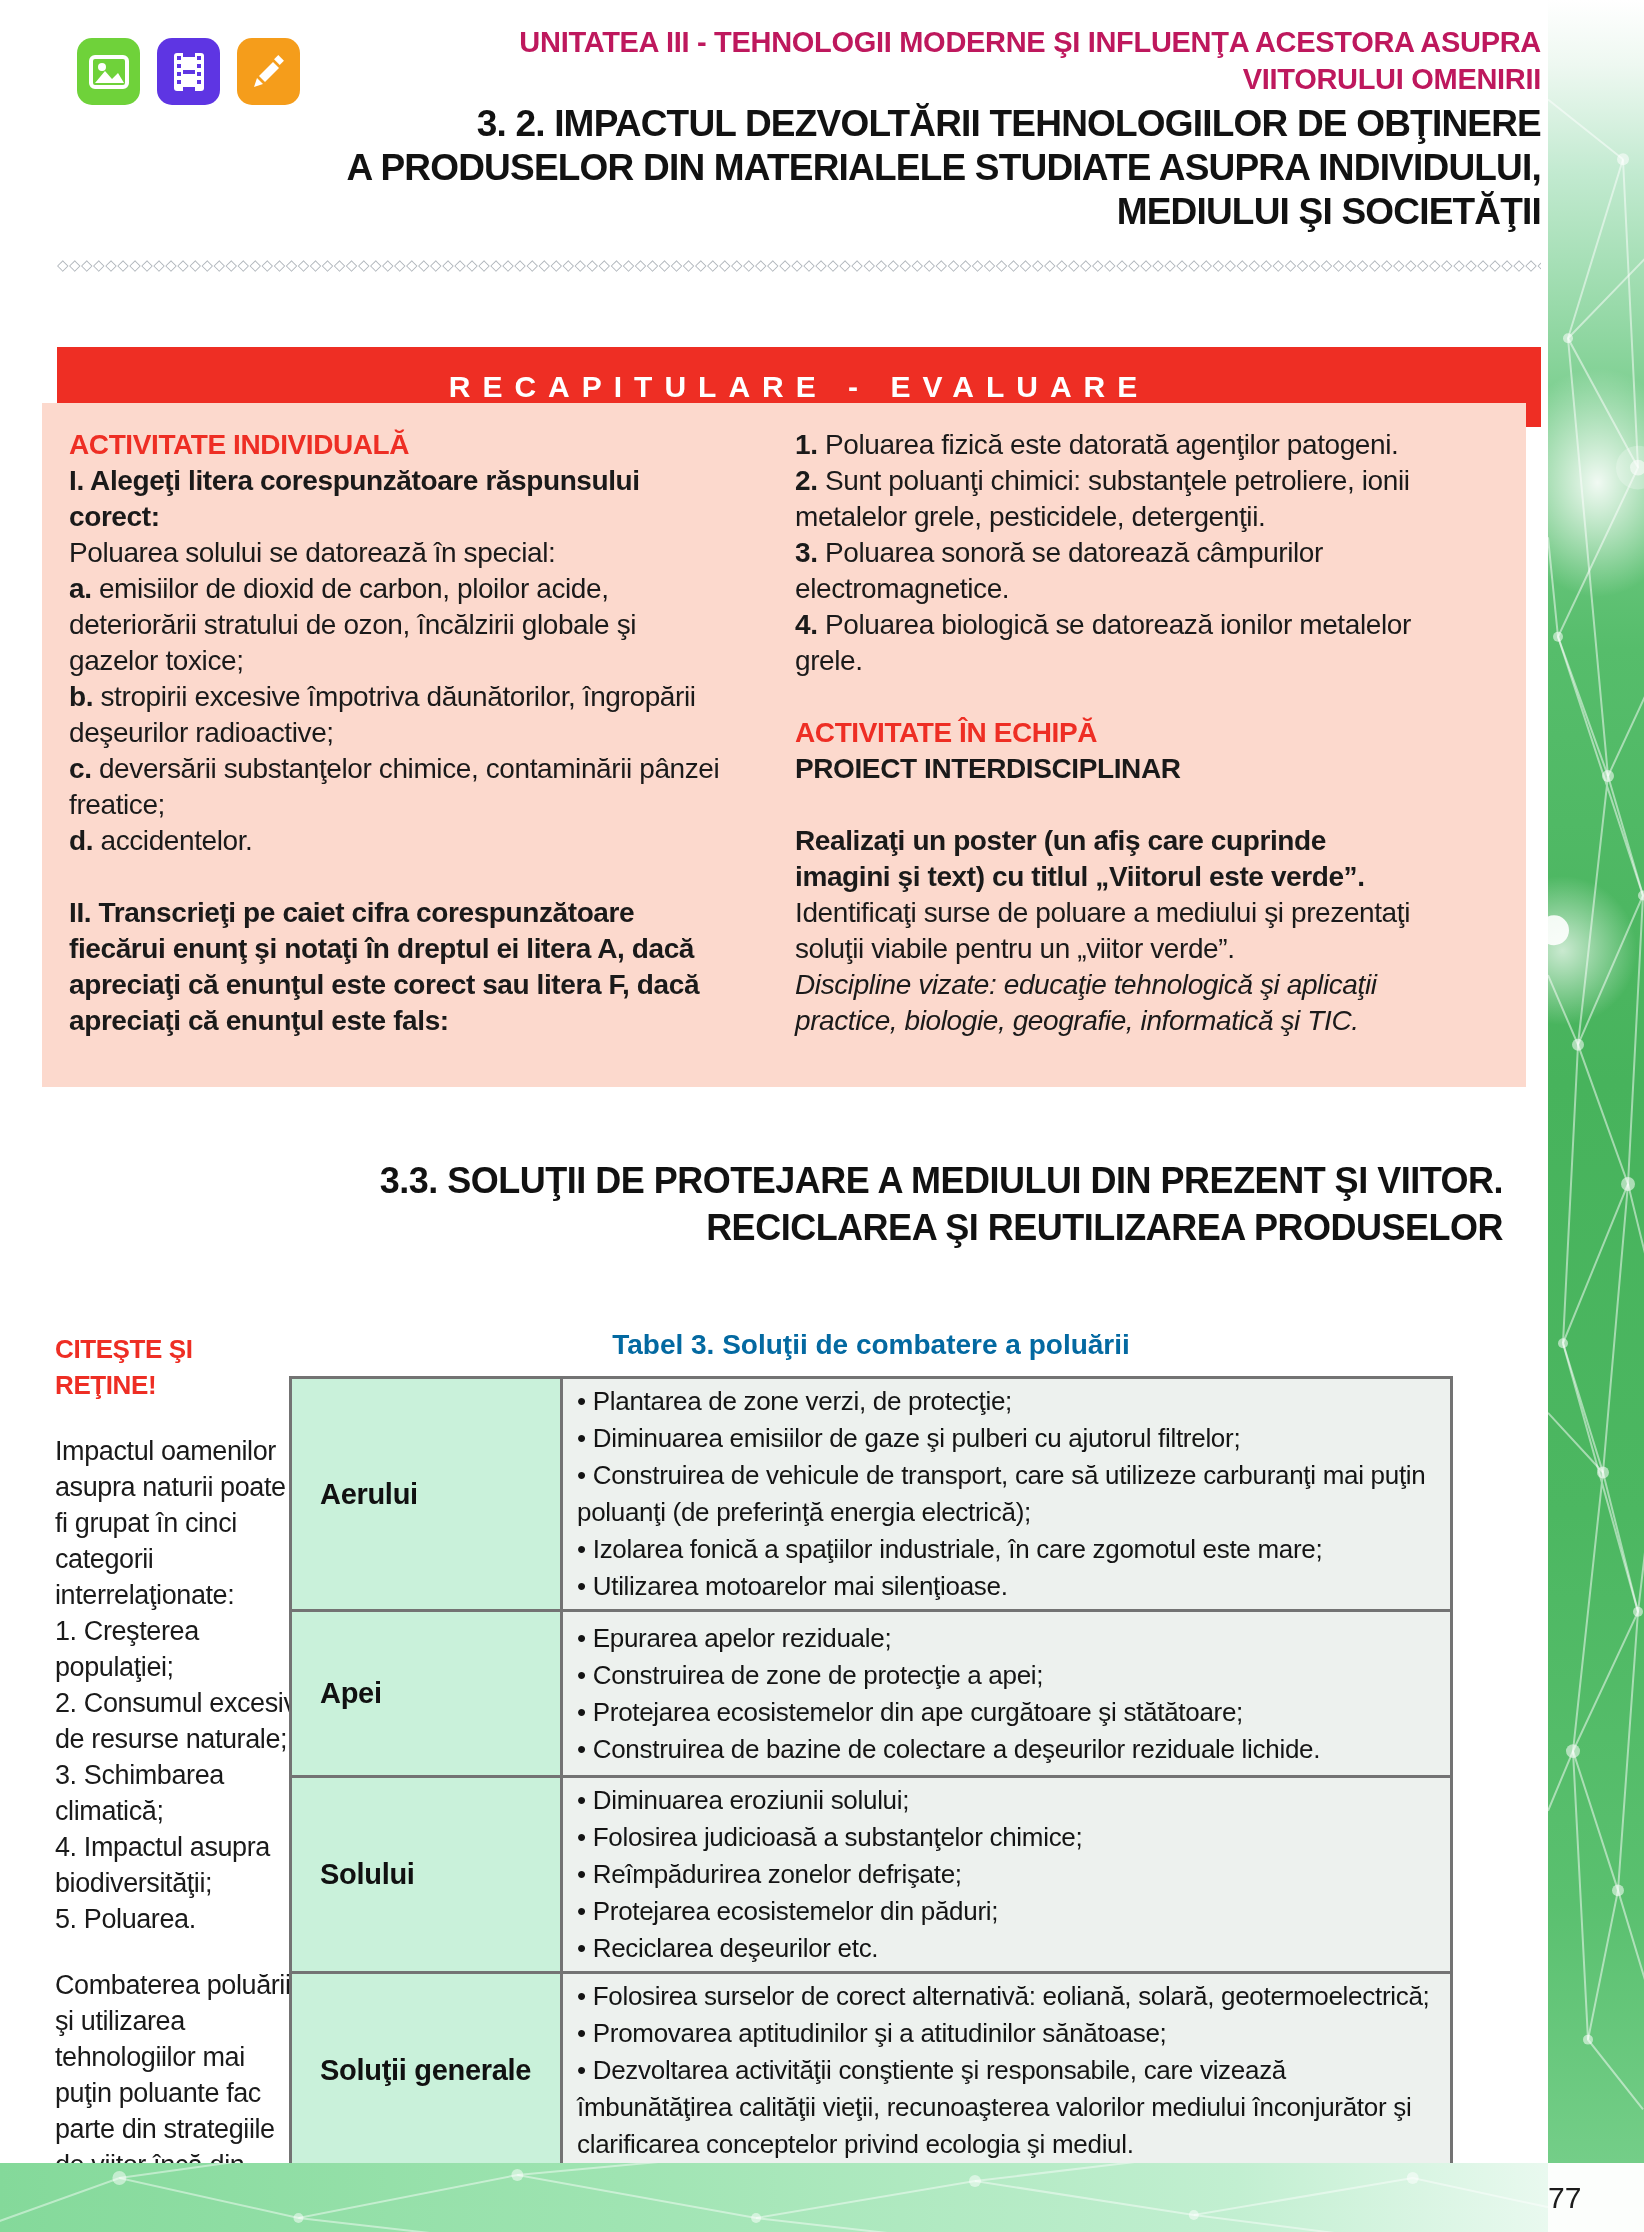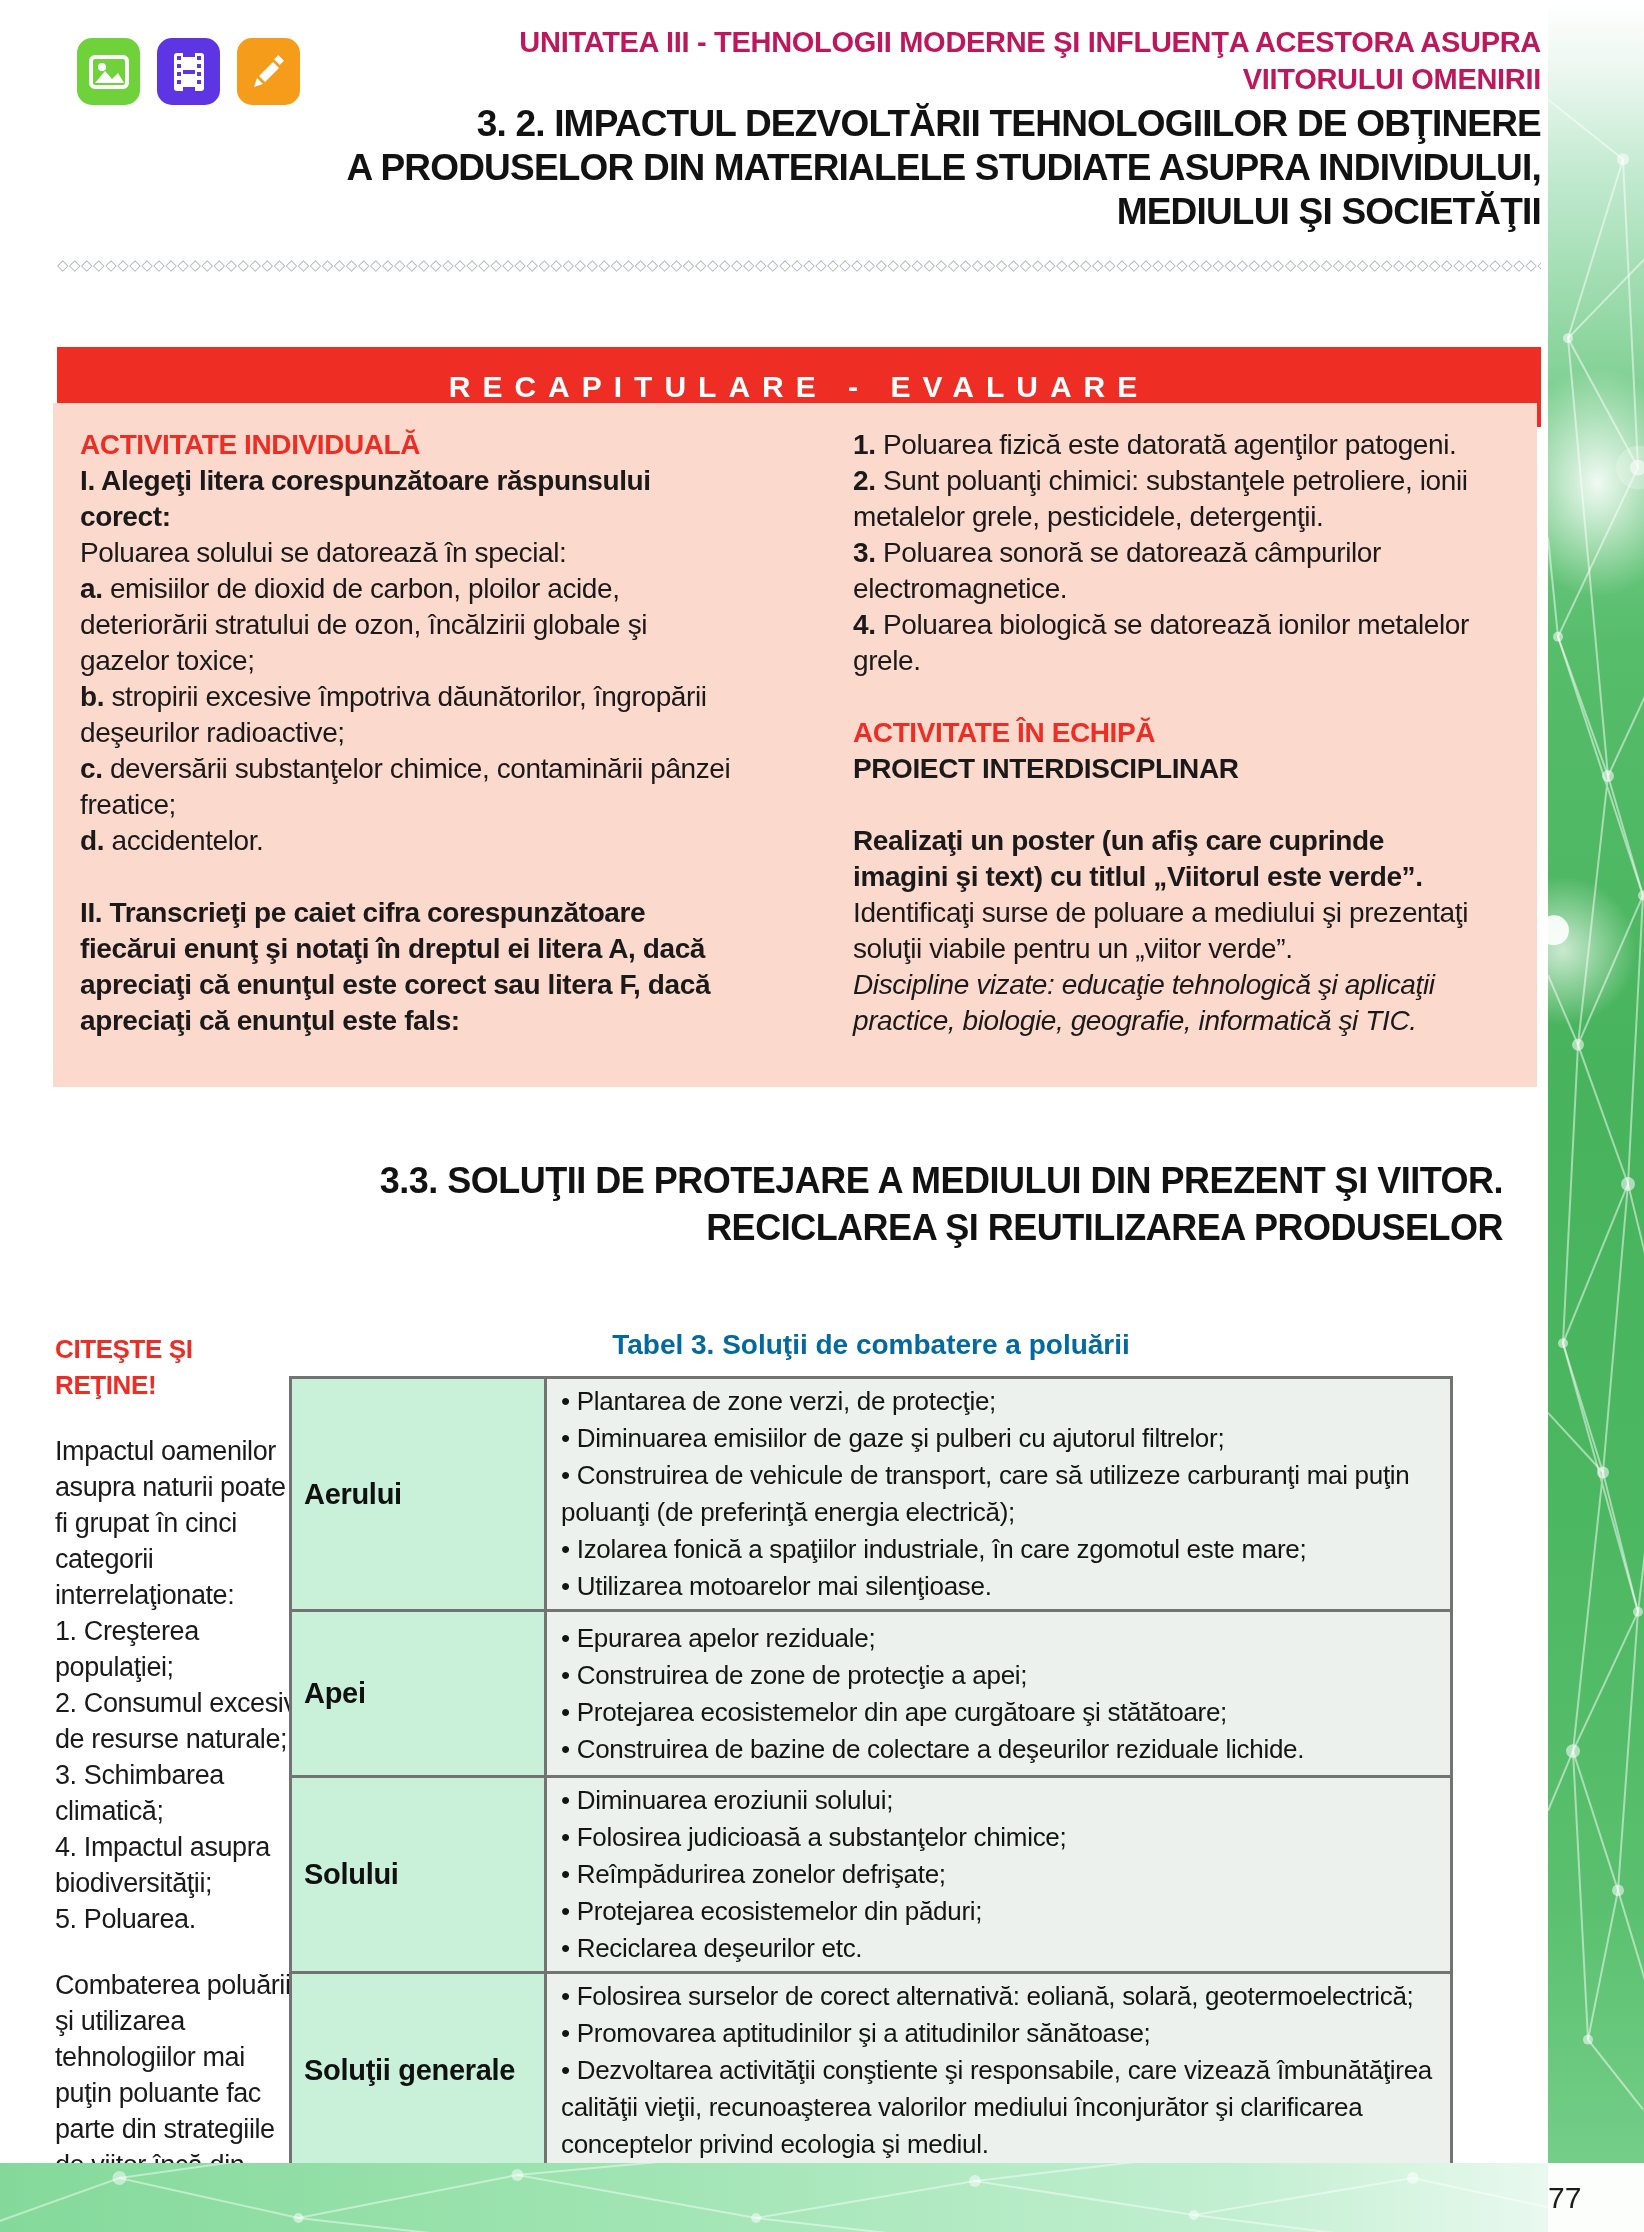--- a/index.html
+++ b/index.html
@@ -20,22 +20,22 @@
   .chapter-title{position:absolute;right:104px;top:102px;text-align:right;margin:0;
     font-size:37px;font-weight:700;color:#121212;line-height:44px;letter-spacing:-0.8px;}
 
   .divider{position:absolute;left:57px;top:255px;width:1484px;height:20px;overflow:hidden;
     white-space:nowrap;color:#aeb4ba;font-size:15px;line-height:20px;letter-spacing:0.5px;}
 
   .banner{position:absolute;left:57px;top:323px;width:1484px;height:80px;background:#ee2e24;
     color:#fff;font-size:30px;font-weight:700;letter-spacing:12px;
     display:flex;align-items:center;justify-content:center;margin-top:24px;}
 
-  .pink-box{position:absolute;left:53px;top:403px;width:1484px;height:684px;background:#fcd9cd;
-    box-sizing:border-box;padding:24px 28px 0 27px;display:flex;gap:116px;}
+  .pink-box{position:absolute;left:42px;top:403px;width:1484px;height:684px;background:#fcd9cd;
+    box-sizing:border-box;padding:24px 28px 0 27px;display:flex;gap:69px;}
   .pink-col{font-size:28px;line-height:36px;letter-spacing:-0.4px;}
   .pink-col.left{width:657px;}
   .pink-col.right{width:627px;}
   .blk{margin:0;}
   .blk.spacer{height:36px;}
   .bold{font-weight:700;}
   .red{color:#ee2e24;font-weight:700;}
   .italic{font-style:italic;}
 
   .section-title{position:absolute;left:80px;top:1157px;width:1423px;text-align:right;margin:0;
@@ -45,21 +45,21 @@
   .note .blk.heading{font-size:26px;}
   .note .blk.spacer{height:30px;}
 
   .table-caption{position:absolute;left:289px;top:1329px;width:1164px;text-align:center;
     font-size:28px;font-weight:700;color:#0369a1;}
 
   .sol-table{position:absolute;left:289px;top:1376px;width:1164px;border-collapse:collapse;
     table-layout:fixed;}
   .sol-table th,.sol-table td{border:3px solid #737373;}
   .sol-table th{width:239px;background:#c9f1da;font-size:29px;font-weight:700;color:#111;
-    text-align:left;padding-left:12px;vertical-align:middle;letter-spacing:-0.3px;}
+    text-align:left;padding-left:28px;vertical-align:middle;letter-spacing:-0.3px;}
   .sol-table td{background:#edf1ee;padding:4px 8px 4px 14px;vertical-align:middle;}
   .bullet-line{font-size:26px;line-height:37px;letter-spacing:-0.3px;color:#141414;}
   .sol-table tr:nth-child(1){height:227px;}
   .sol-table tr:nth-child(2){height:166px;}
   .sol-table tr:nth-child(3){height:189px;}
   .sol-table tr:nth-child(4){height:176px;}
 
   
   .right-strip{position:absolute;left:1548px;top:0;width:97px;height:2163px;overflow:hidden;
     background:linear-gradient(180deg,#ffffff 0%,#eef8f1 3%,#c2ead0 8%,#7fd092 18%,#56bd6b 30%,

